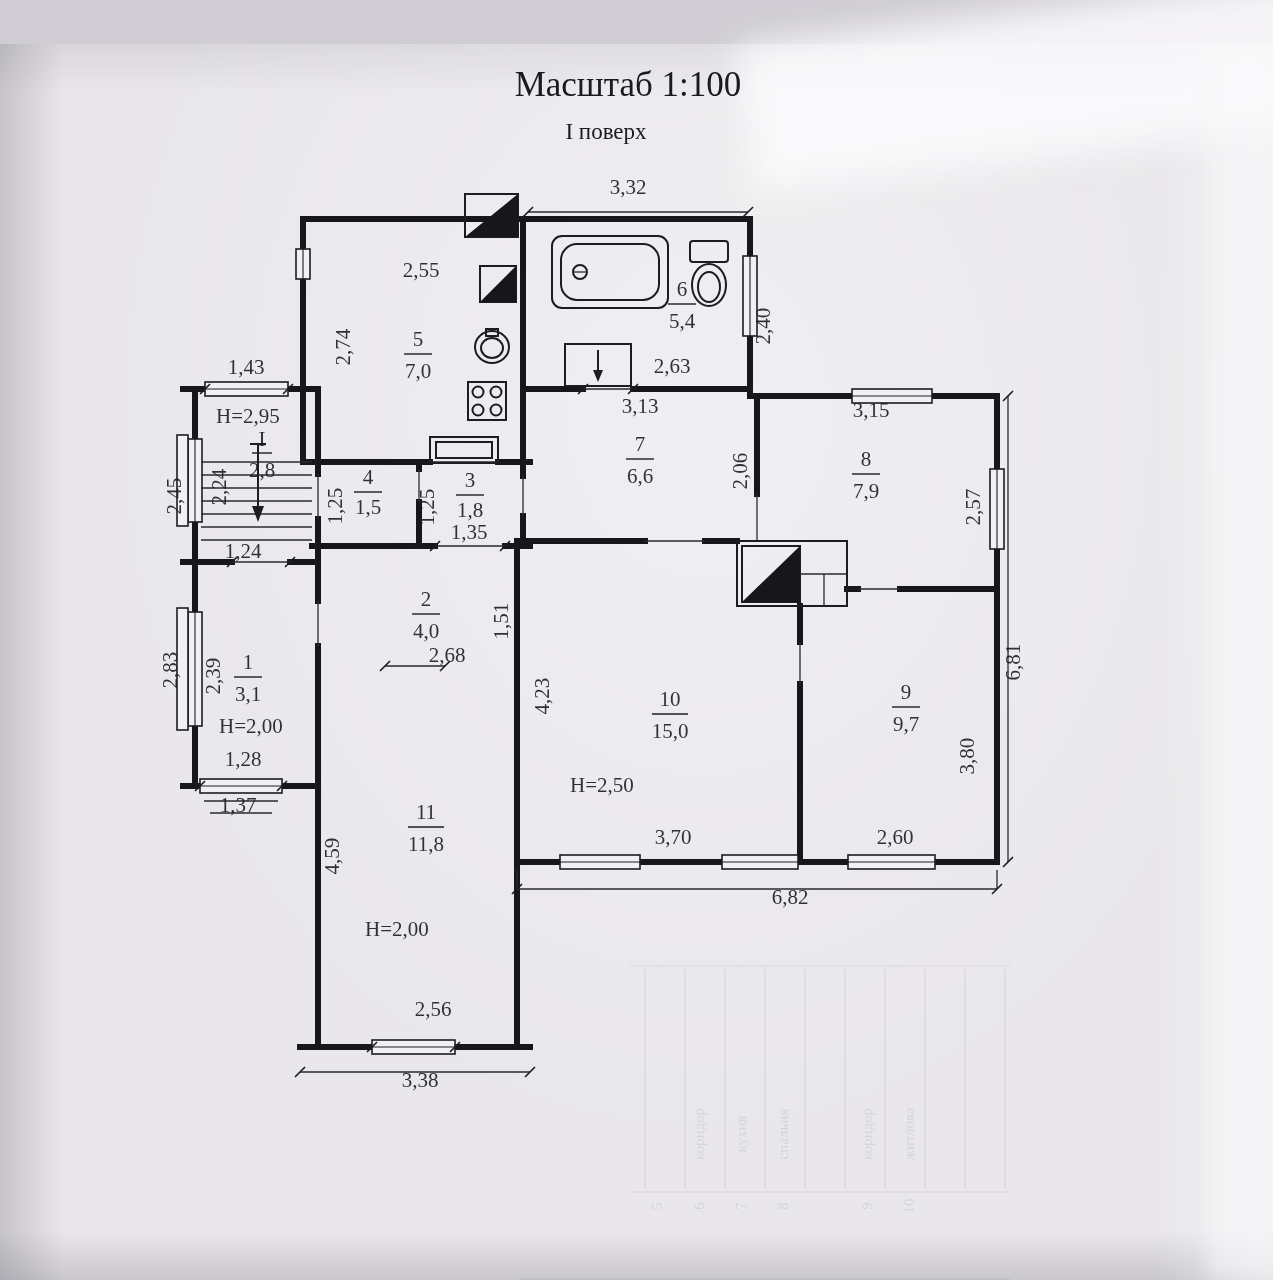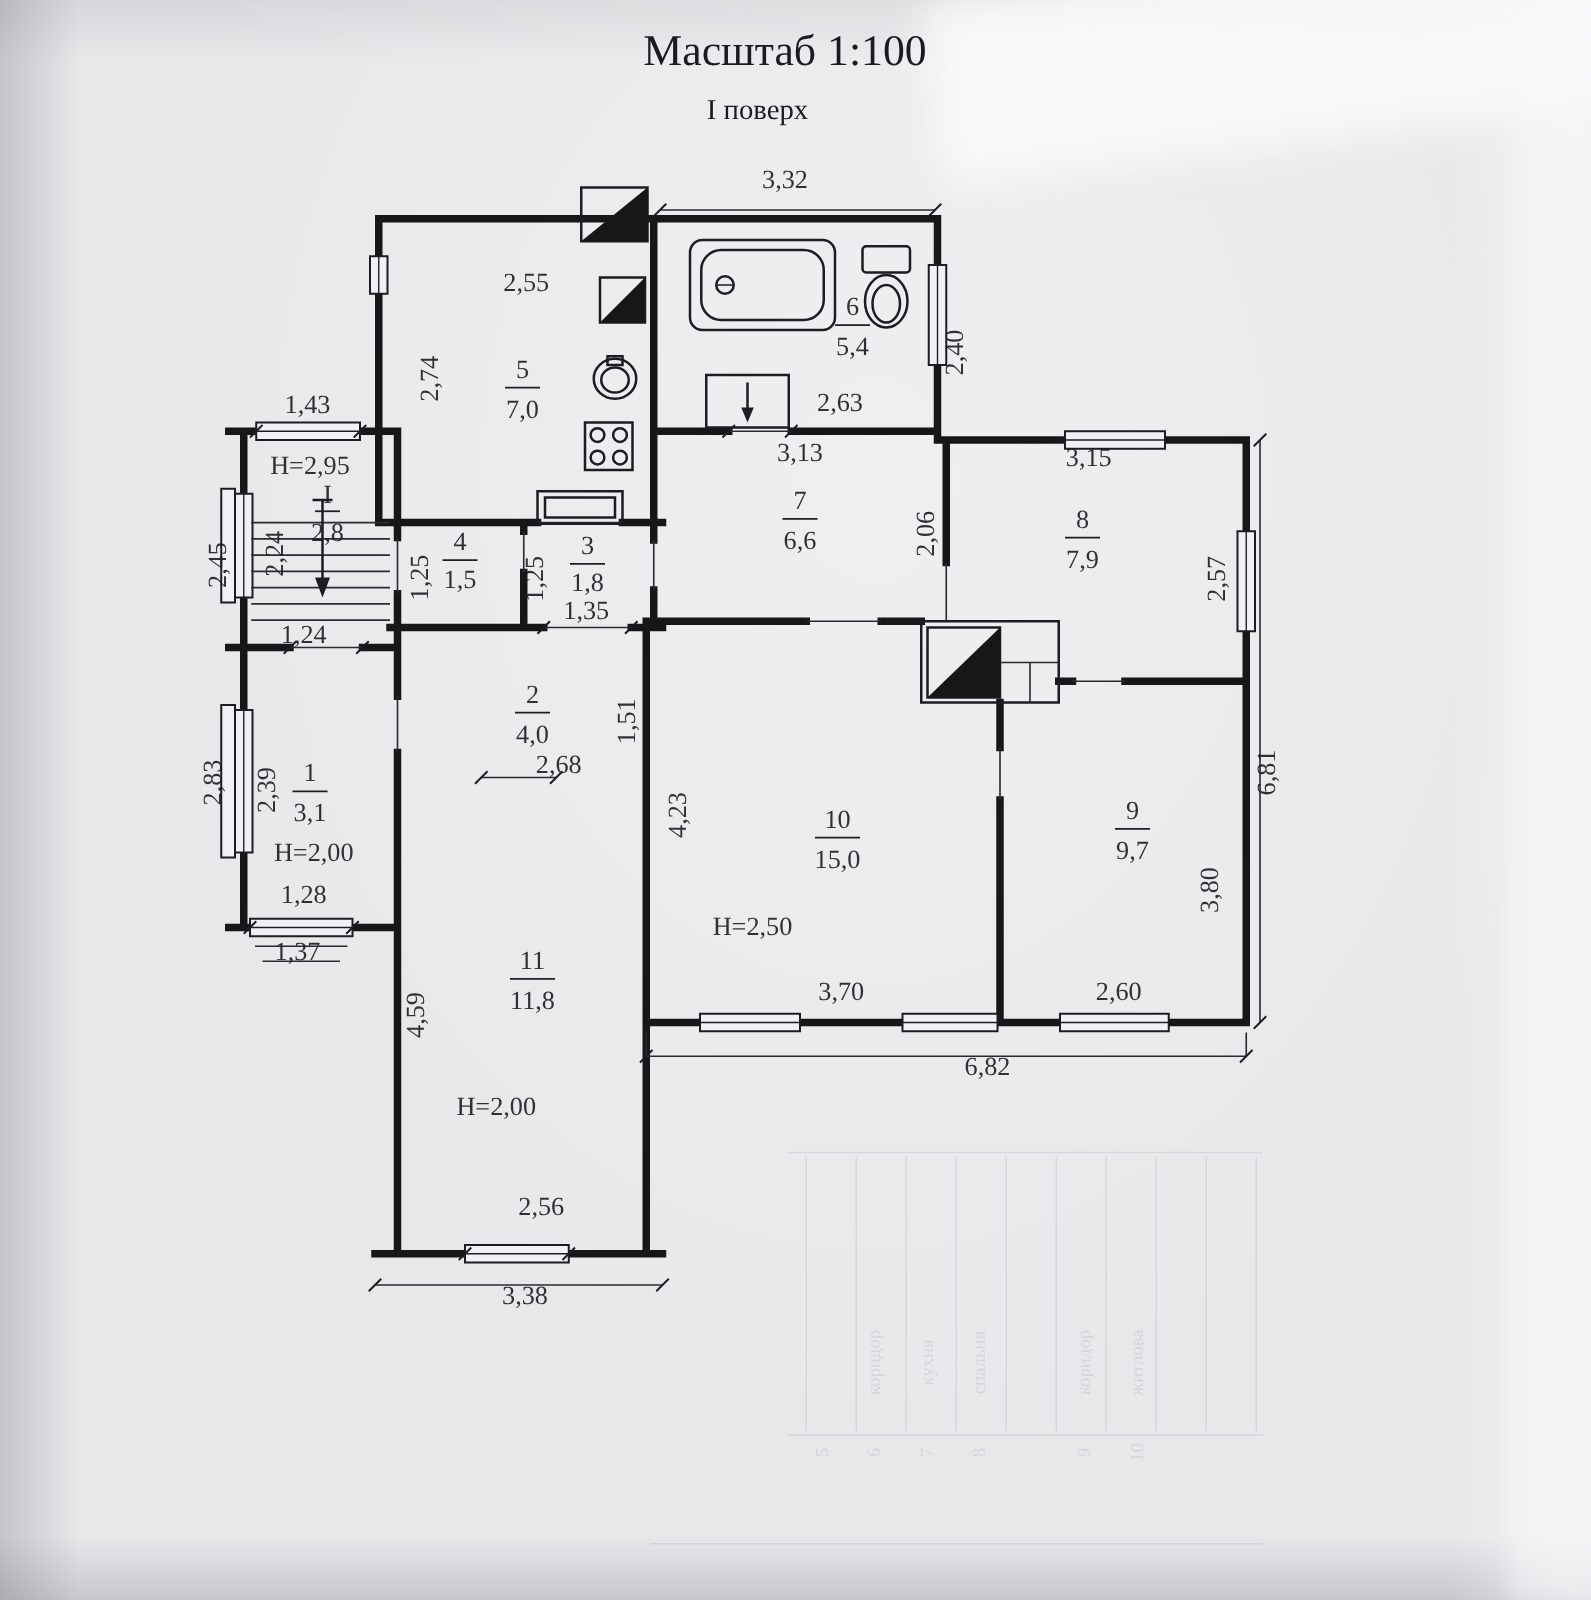--- a/index.html
+++ b/index.html
@@ -10,20 +10,21 @@
   }
   .page{
     position:absolute;inset:0;
     background:
       radial-gradient(ellipse at 55% 30%, rgba(255,255,255,0.30), rgba(255,255,255,0) 62%),
       linear-gradient(90deg, rgba(74,70,86,0.22), rgba(74,70,86,0) 5%),
       linear-gradient(270deg, rgba(252,251,254,0.55), rgba(252,251,254,0) 9%),
       linear-gradient(0deg, rgba(74,70,86,0.20), rgba(74,70,86,0) 4%),
       linear-gradient(180deg, rgba(74,70,86,0.10), rgba(74,70,86,0) 4%),
       #e9e7ea;
+    margin-top: 44px;
   }
   .corner-light{
     position:absolute;top:-36px;right:-70px;width:600px;height:150px;
     background:rgba(251,250,253,0.85);
     transform:rotate(-7deg);
     filter:blur(16px);
   }
   .edge-light{
     position:absolute;top:0;right:0;width:66px;height:100%;
     background:rgba(249,248,251,0.45);

